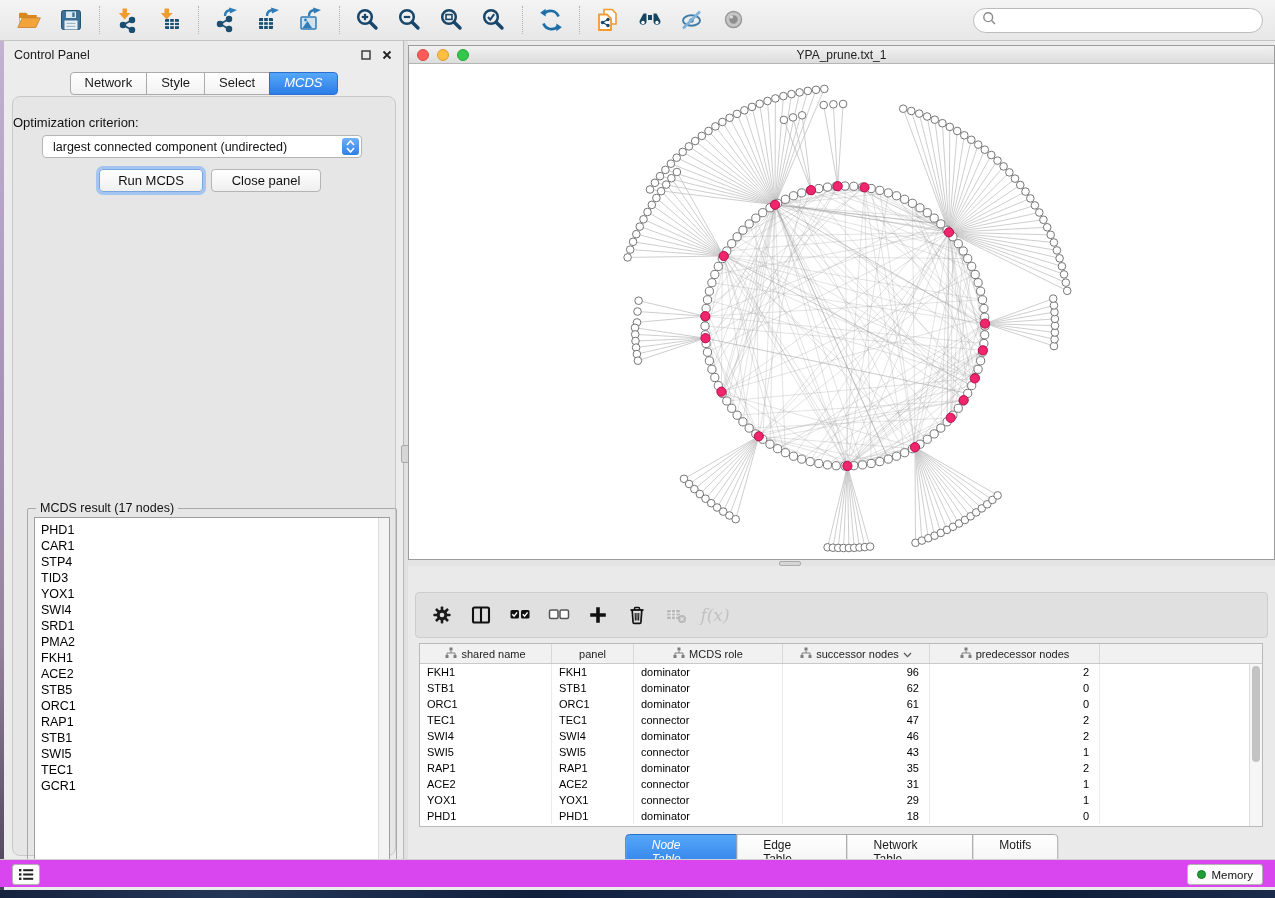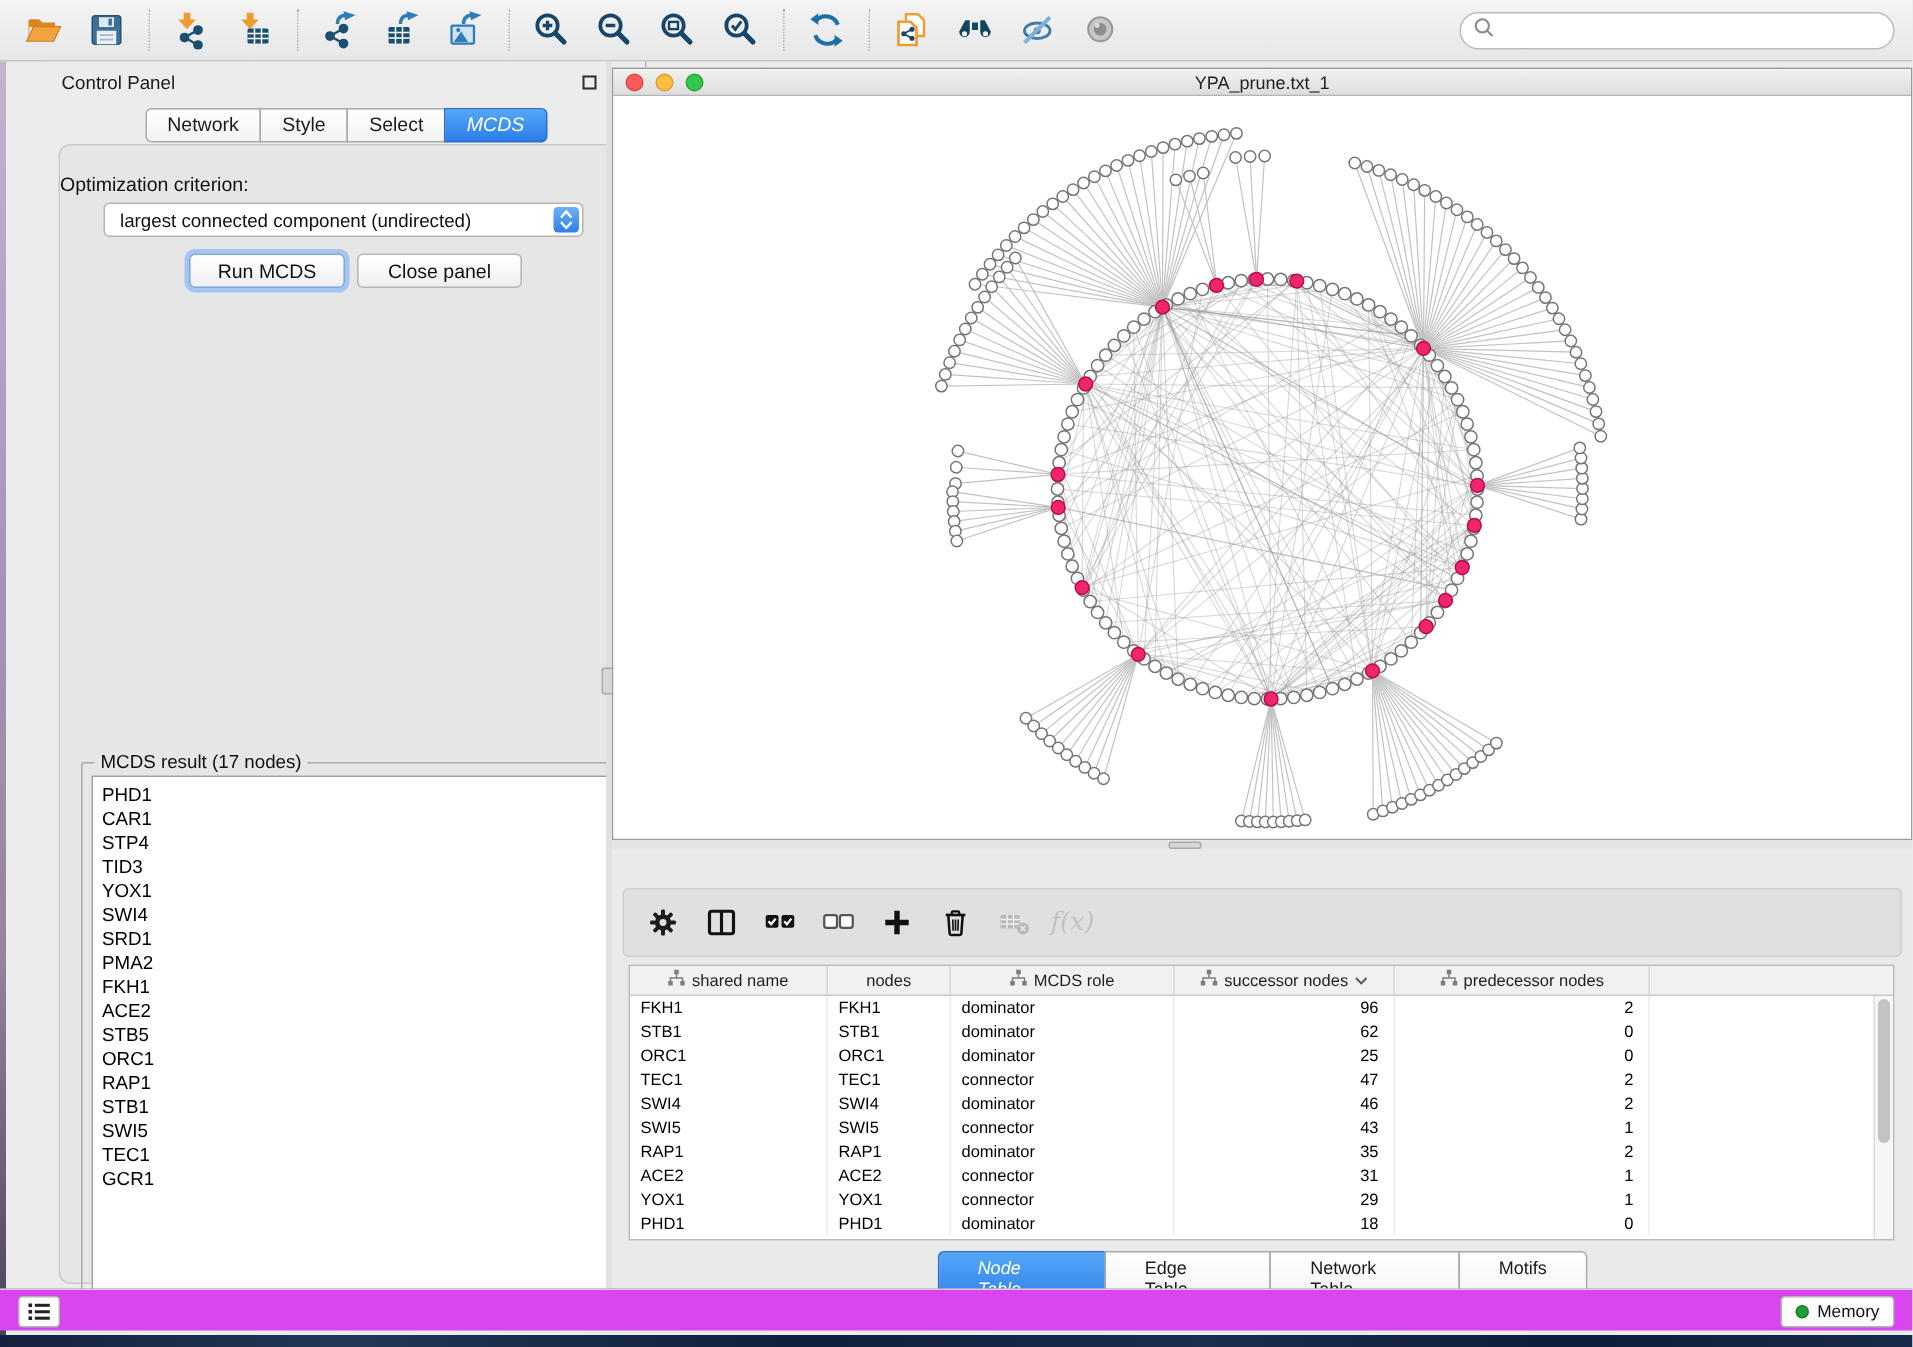--- a/index.html
+++ b/index.html
@@ -17,21 +17,21 @@
   #toolbar { left:0; top:0; width:1275px; height:41px;
     background:linear-gradient(#f4f4f4,#e7e7e7); border-bottom:1px solid #c3c3c3;
     display:flex; align-items:center; padding-left:8px; }
   .tb-icon { width:34px; height:30px; display:flex; align-items:center; justify-content:center; margin:0 4px; }
   .tb-sep { width:1px; height:28px; margin:0 7px; border-left:1px dotted #b0b0b0; }
   #search-wrap { position:absolute; right:12px; top:8px; width:290px; height:25px;
     background:#fff; border:1px solid #bcbcbc; border-radius:13px; display:flex; align-items:center; padding-left:8px; }
   #search-input { border:none; outline:none; background:transparent; flex:1; font-size:12px; font-family:"Liberation Sans",sans-serif; }
 
   
-  #control-panel { left:4px; top:41px; width:400px; height:821px; background:#ececec; border-right:1px solid #b9b9b9;margin-left:27px; }
+  #control-panel { left:4px; top:41px; width:400px; height:821px; background:#ececec; border-right:1px solid #b9b9b9; }
   .panel-title-row { position:absolute; left:0; top:6px; width:100%; height:18px; }
   .panel-title { position:absolute; left:10px; top:1px; font-size:12.5px; color:#1a1a1a; }
   .panel-btns { position:absolute; right:10px; top:2px; display:flex; gap:9px; }
   .panel-btn { width:12px; height:12px; display:flex; align-items:center; justify-content:center; }
 
   .seg-tabs { position:absolute; display:inline-flex; }
   .seg-tab { background:linear-gradient(#ffffff,#f2f2f2); border:1px solid #ababab; margin-left:-1px;
     font-size:13px; color:#1a1a1a; padding:3px 14px 4px; line-height:14px; cursor:default; }
   .seg-tab:first-child { border-radius:4px 0 0 4px; margin-left:0; }
   .seg-tab:last-child { border-radius:0 4px 4px 0; }
@@ -1034,21 +1034,21 @@
         <div class="th">
           <span><svg width="12" height="12" viewBox="0 0 12 12">
               <rect x="4.5" y="0.5" width="3" height="3" fill="#7d7d7d"></rect>
               <rect x="0.5" y="8" width="3" height="3" fill="#7d7d7d"></rect>
               <rect x="8.5" y="8" width="3" height="3" fill="#7d7d7d"></rect>
               <path d="M6 3.5 V6 M2 8 V6 H10 V8" stroke="#7d7d7d" fill="none"></path>
             </svg></span>
           <span>shared name</span>
         </div>
         <div class="th">
-          <span>nodes</span>
+          <span>panel</span>
         </div>
         <div class="th">
           <span><svg width="12" height="12" viewBox="0 0 12 12">
               <rect x="4.5" y="0.5" width="3" height="3" fill="#7d7d7d"></rect>
               <rect x="0.5" y="8" width="3" height="3" fill="#7d7d7d"></rect>
               <rect x="8.5" y="8" width="3" height="3" fill="#7d7d7d"></rect>
               <path d="M6 3.5 V6 M2 8 V6 H10 V8" stroke="#7d7d7d" fill="none"></path>
             </svg></span>
           <span>MCDS role</span>
         </div>
@@ -1089,21 +1089,21 @@
           <div class="td l">STB1</div>
           <div class="td l">dominator</div>
           <div class="td r">62</div>
           <div class="td r">0</div>
           <div class="td"></div>
         </div>
         <div class="tr">
           <div class="td l">ORC1</div>
           <div class="td l">ORC1</div>
           <div class="td l">dominator</div>
-          <div class="td r">25</div>
+          <div class="td r">61</div>
           <div class="td r">0</div>
           <div class="td"></div>
         </div>
         <div class="tr">
           <div class="td l">TEC1</div>
           <div class="td l">TEC1</div>
           <div class="td l">connector</div>
           <div class="td r">47</div>
           <div class="td r">2</div>
           <div class="td"></div>

